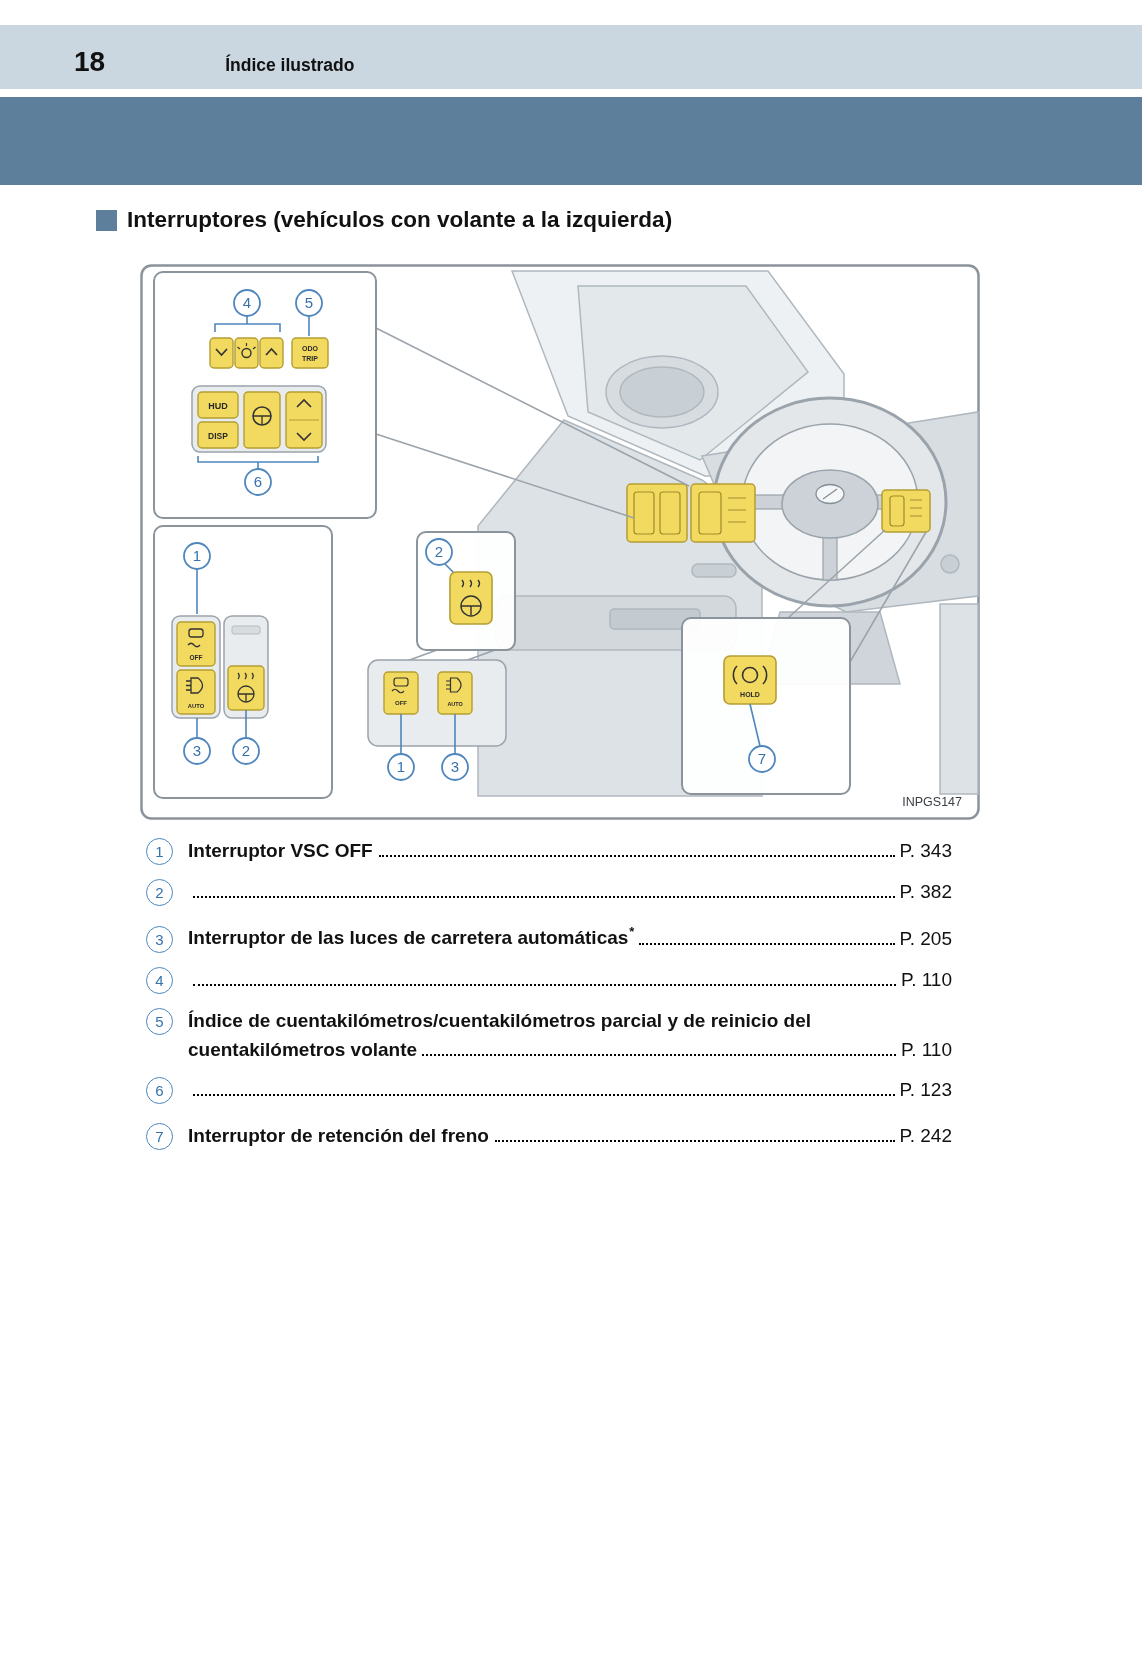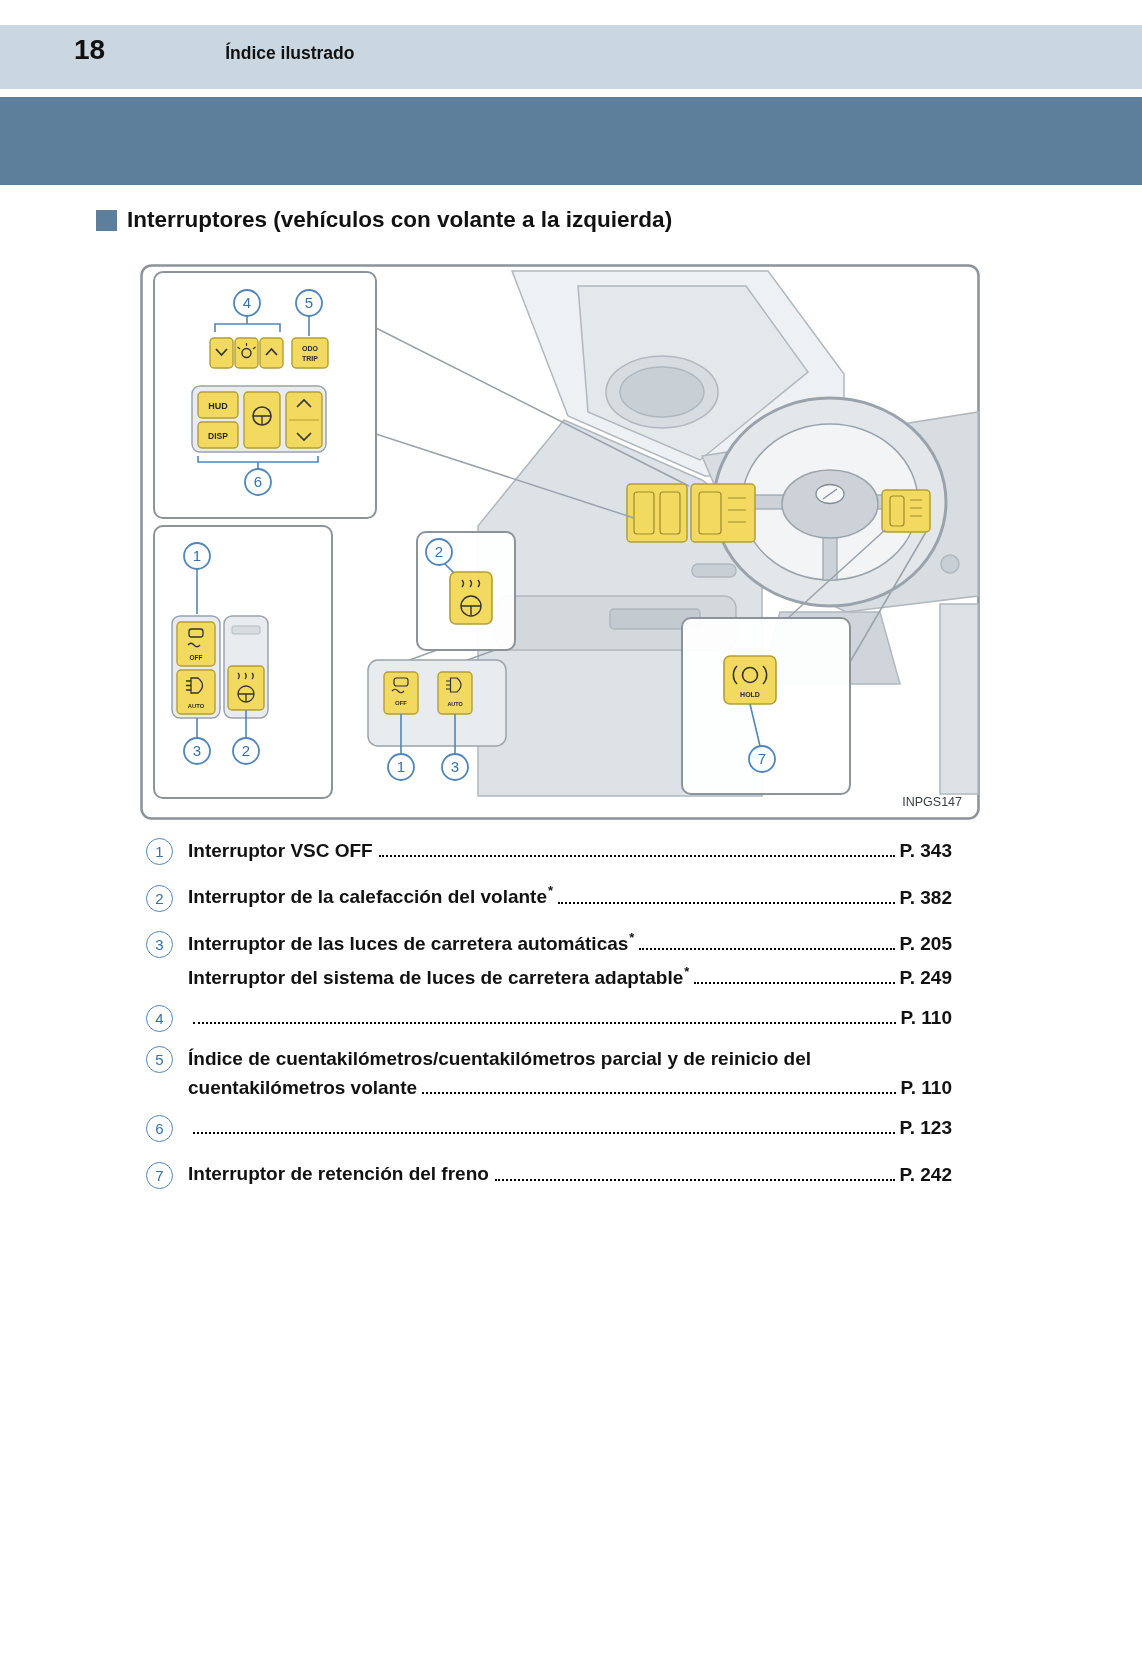--- a/index.html
+++ b/index.html
@@ -4,21 +4,21 @@
 <style>
   * { box-sizing: border-box; margin: 0; padding: 0; }
   html, body { background: #ffffff; }
   body {
     width: 1142px; height: 1654px; position: relative;
     font-family: "Liberation Sans", sans-serif; color: #111;
     overflow: hidden;
   }
   .topbar {
     position: absolute; top: 25px; left: 0; width: 1142px; height: 64px;
-    background: #cbd7e0; display: flex; align-items: baseline; padding-top: 6px;
+    background: #cbd7e0; display: flex; align-items: baseline; padding-top: 18px;
   }
   .page-num { font-size: 28px; font-weight: bold; margin-left: 74px; line-height: 38px; }
   .header-title { font-size: 17.5px; font-weight: bold; margin-left: 120px; }
   .band {
     position: absolute; top: 97px; left: 0; width: 1142px; height: 88px;
     background: #5e7f9c;
   }
   .section-heading {
     position: absolute; top: 207px; left: 96px;
     display: flex; align-items: center; gap: 10px;
@@ -38,21 +38,21 @@
     border: 1.7px solid #4e86bd; border-radius: 50%;
     color: #3672ad; font-size: 15px; font-weight: normal;
     display: flex; align-items: center; justify-content: center;
   }
   .txt { white-space: nowrap; }
   .star { font-size: 13px; position: relative; top: -1px; margin-left: 1px; }
   .leader {
     flex: 1 1 auto; min-width: 12px; margin: 0 5px;
     border-bottom: 2.8px dotted #000;
   }
-  .pref { white-space: nowrap; font-weight: bold; }
+  .pref { white-space: nowrap; font-weight: normal; }
 </style>
 </head>
 <body>
 
 <div class="topbar">
   <span class="page-num">18</span>
   <span class="header-title">Índice ilustrado</span>
 </div>
 
 <div class="band"></div>
@@ -276,38 +276,32 @@
       <span class="cnum">1</span>
       <span class="txt"><span>Interruptor VSC OFF</span><sup class="star"></sup></span>
       <span class="leader"></span>
       <span class="pref">P. 343</span>
     </div>
   </div>
 
   <div class="item">
     <div class="line">
       <span class="cnum">2</span>
-      <span class="txt"><span>Interruptor de la calefacción del volante</span><sup class="star">*</sup></span>
       <span class="leader"></span>
       <span class="pref">P. 382</span>
     </div>
   </div>
 
   <div class="item">
     <div class="line">
       <span class="cnum">3</span>
       <span class="txt"><span>Interruptor de las luces de carretera automáticas</span><sup class="star">*</sup></span>
       <span class="leader"></span>
       <span class="pref">P. 205</span>
     </div>
-    <div class="line indent">
-      <span class="txt"><span>Interruptor del sistema de luces de carretera adaptable</span><sup class="star">*</sup></span>
-      <span class="leader"></span>
-      <span class="pref">P. 249</span>
-    </div>
   </div>
 
   <div class="item">
     <div class="line">
       <span class="cnum">4</span>
       <span class="leader"></span>
       <span class="pref">P. 110</span>
     </div>
   </div>
 

